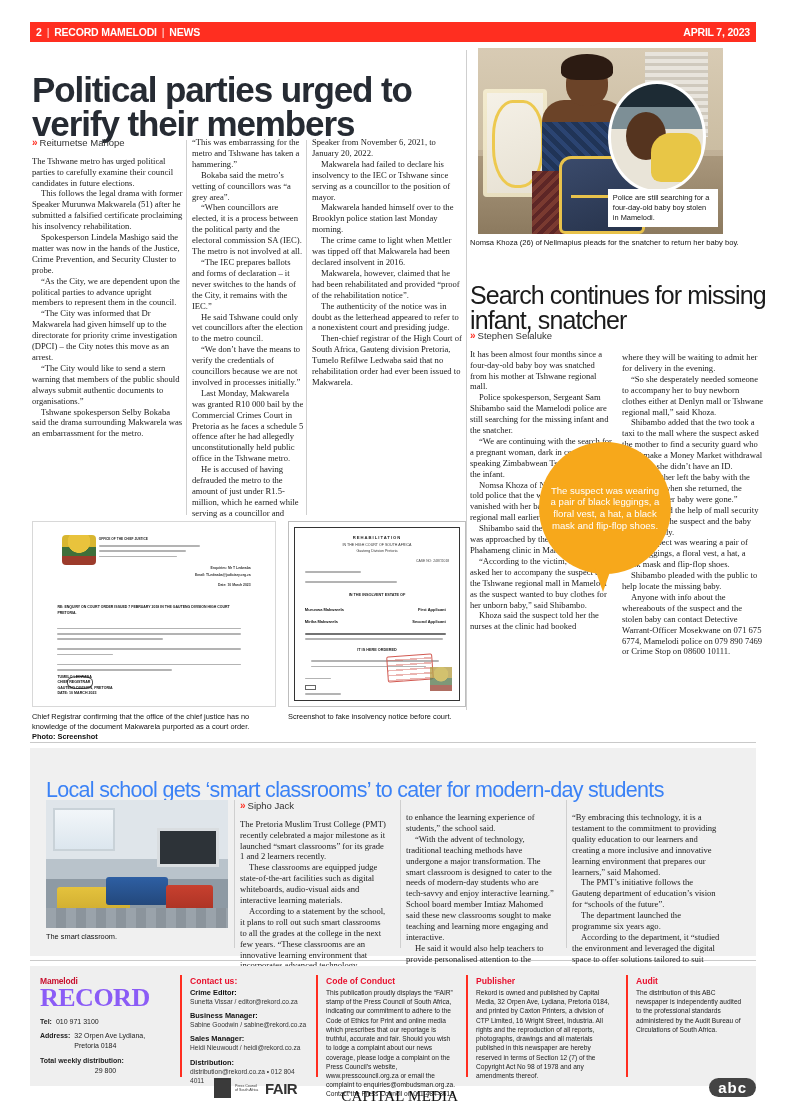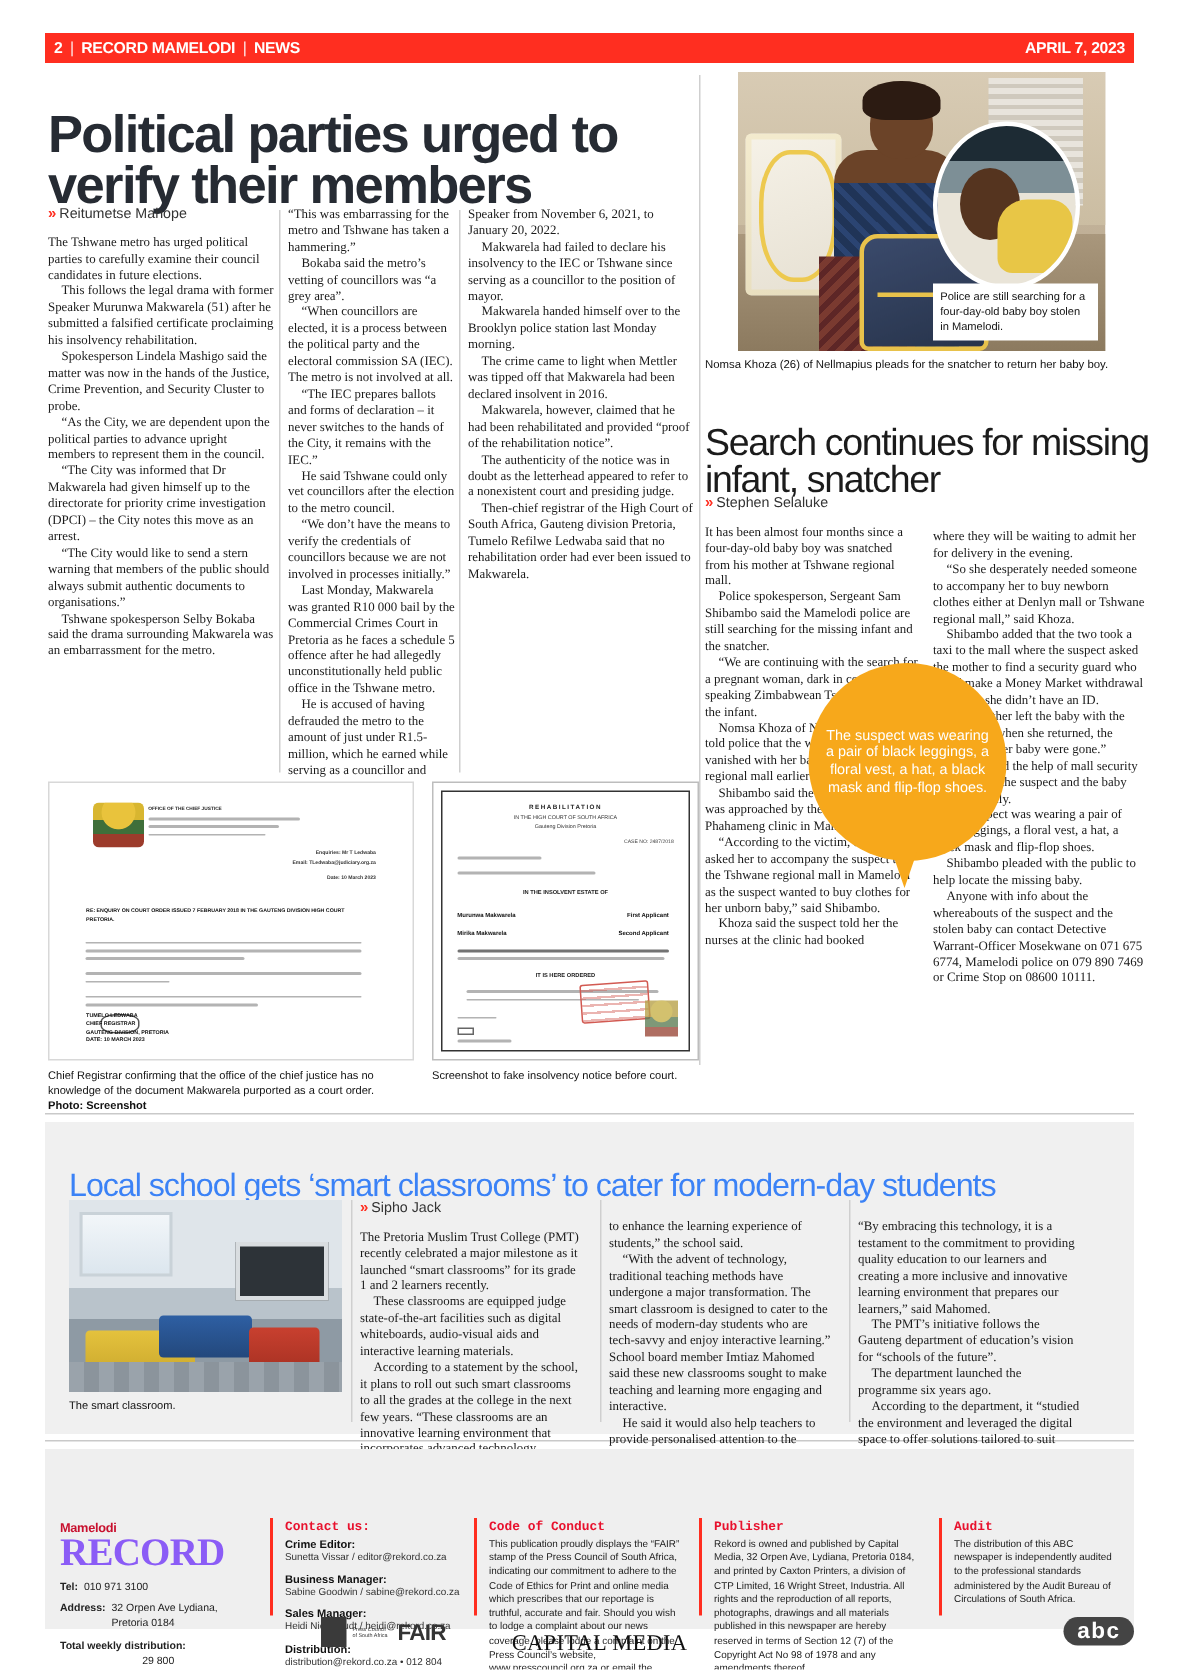--- a/index.html
+++ b/index.html
@@ -51,21 +51,21 @@
   #a1c1 { left:32px; }
   #a1c2 { left:192px; }
   #a1c3 { left:312px; }
   #a1c1 { width:152px; }
   #a1c2 { width:112px; }
   #a1c3 { width:150px; }
 
   .vrule { position:absolute; width:1px; background:#cfcfcf; }
 
   
-  .photo-wrap { position:absolute; left:492px; top:48px; width:245px; height:186px; overflow:hidden; }
+  .photo-wrap { position:absolute; left:478px; top:48px; width:245px; height:186px; overflow:hidden; }
   .photo {
     position:absolute; inset:0;
     background:
       radial-gradient(ellipse 60px 90px at 34% 40%, #7a5034 0%, #6d4529 45%, rgba(109,69,41,0) 70%),
       linear-gradient(180deg,#cdbda6 0%, #c3b39b 45%, #b6a689 100%);
   }
   .ph-wall { position:absolute; left:0; top:0; right:0; height:55%; background:linear-gradient(180deg,#d8cbb4,#cbbda2); }
   .ph-blinds { position:absolute; right:6%; top:2%; width:26%; height:46%;
     background:repeating-linear-gradient(180deg,#e8e4dc 0 4px,#cfc9bd 4px 7px); }
   .ph-counter { position:absolute; left:0; bottom:0; width:100%; height:42%;
@@ -200,42 +200,42 @@
   .a3c { position:absolute; top:800px; width:148px; }
   #a3c1 { left:240px; }
   #a3c2 { left:406px; }
   #a3c3 { left:572px; }
 
   
   .footer {
     position:absolute; left:30px; top:966px; width:726px; height:120px;
     background:#efefef; display:flex;
   }
-  .fcol { padding:10px 9px 8px 10px; position:relative;margin-top:37px; }
+  .fcol { padding:10px 9px 8px 10px; position:relative; }
   .fcol + .fcol:before {
     content:""; position:absolute; left:0; top:9px; bottom:9px; width:2px; background:#FF2E20;
   }
   .f1 { width:150px; }
   .f2 { width:136px; }
   .f3 { width:150px; }
   .f4 { width:160px; }
   .f5 { width:130px; }
   .brand-small {
     font-family:"Liberation Sans", sans-serif; font-weight:bold; font-size:8.5px;
     color:#c8102e; letter-spacing:-0.2px;
   }
   .brand-big {
     font-family:"Liberation Serif", serif; font-weight:bold; font-size:26px;
     color:#8b5cf6; line-height:0.95; letter-spacing:-0.5px; margin-bottom:6px;
   }
   .finfo { font-family:"Liberation Sans", sans-serif; font-size:7px; line-height:1.45; color:#222; }
   .finfo .row { display:flex; gap:4px; }
   .finfo .k { font-weight:bold; white-space:nowrap; }
   .fhead {
-    font-family:Liberation Mono, monospace; font-weight:bold; font-size:8.6px;
+    font-family:Liberation Sans, sans-serif; font-weight:bold; font-size:8.6px;
     color:#E8112D; margin-bottom:2px;
   }
   .fsub { font-family:"Liberation Sans", sans-serif; font-weight:bold; font-size:7.4px; color:#111; margin-top:5px;}
   .fline { font-family:"Liberation Sans", sans-serif; font-size:6.6px; color:#333; line-height:1.4; }
   .fbody { font-family:"Liberation Sans", sans-serif; font-size:6.6px; line-height:1.4; color:#222; }
   .fair-word { font-family:"Liberation Sans", sans-serif; font-weight:bold; font-size:15px; color:#333; letter-spacing:-0.5px;}
   .capital-media { font-family:"Liberation Serif", serif; font-size:15px; color:#111; letter-spacing:0.2px;}
   .abc-logo {
     font-family:"Liberation Sans", sans-serif; font-weight:bold; font-size:15px;
     color:#fff; background:#444; border-radius:10px; padding:1px 9px; letter-spacing:1px;

